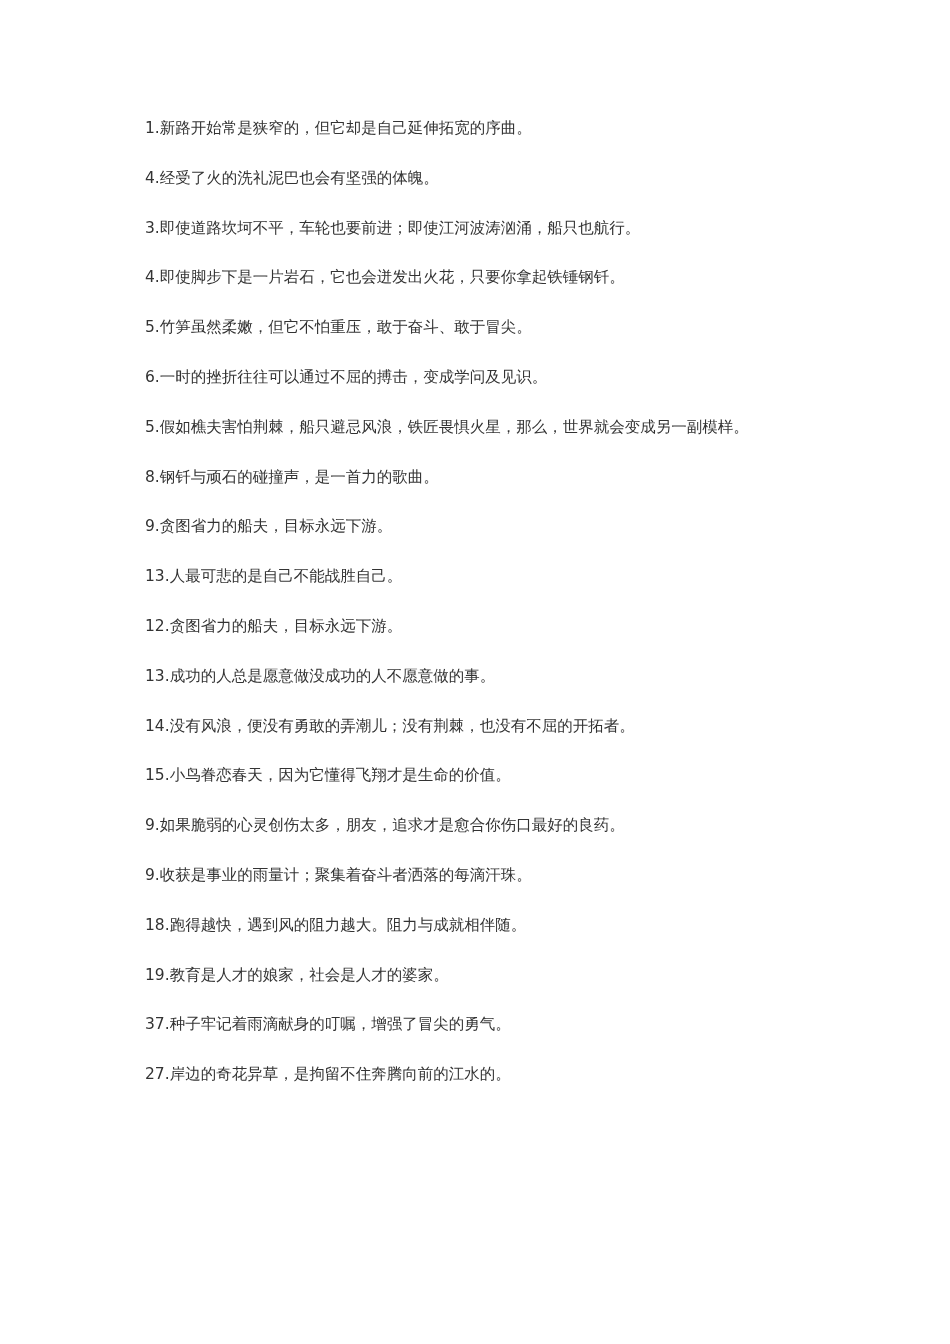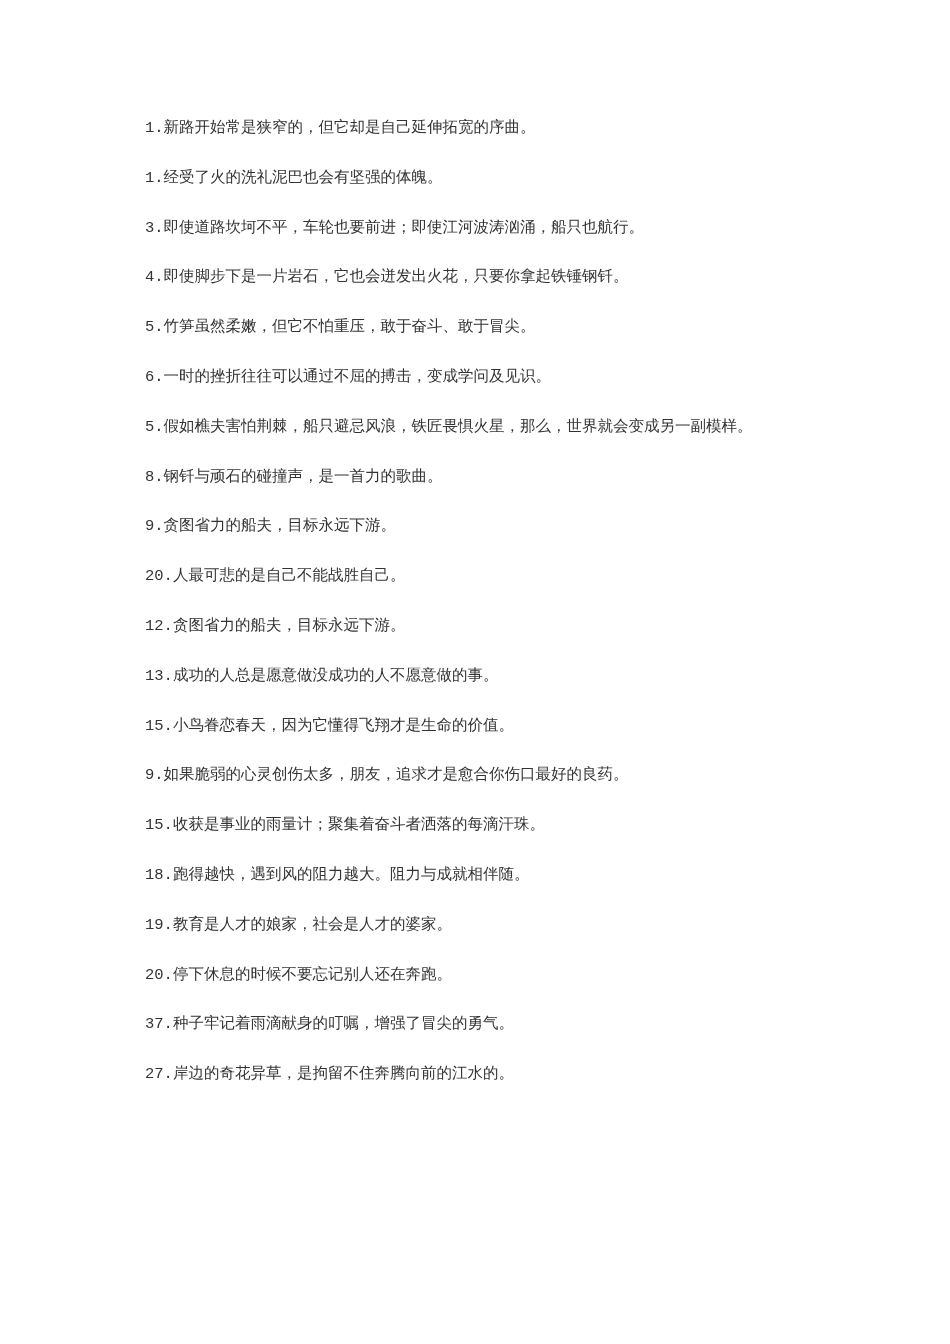--- a/index.html
+++ b/index.html
@@ -24,49 +24,48 @@
       background: #ffffff;
     }
     .quote-list {
       position: absolute;
       left: 145px;
       top: 116px;
       width: 720px;
       margin: 0;
       padding: 0;
       list-style: none;
-      font-family: Liberation Mono, monospace;
     }
     .quote-item {
       height: 49.8px;
       line-height: 24px;
       font-size: 15.5px;
       white-space: nowrap;
       letter-spacing: 0px;
     }
   </style>
 </head>
 <body>
 
 <div class="page">
   <ol class="quote-list">
     <li class="quote-item">1.新路开始常是狭窄的，但它却是自己延伸拓宽的序曲。</li>
-    <li class="quote-item">1.经受了火的洗礼泥巴也会有坚强的体魄。</li>
+    <li class="quote-item">4.经受了火的洗礼泥巴也会有坚强的体魄。</li>
     <li class="quote-item">3.即使道路坎坷不平，车轮也要前进；即使江河波涛汹涌，船只也航行。</li>
     <li class="quote-item">4.即使脚步下是一片岩石，它也会迸发出火花，只要你拿起铁锤钢钎。</li>
     <li class="quote-item">5.竹笋虽然柔嫩，但它不怕重压，敢于奋斗、敢于冒尖。</li>
     <li class="quote-item">6.一时的挫折往往可以通过不屈的搏击，变成学问及见识。</li>
     <li class="quote-item">5.假如樵夫害怕荆棘，船只避忌风浪，铁匠畏惧火星，那么，世界就会变成另一副模样。</li>
     <li class="quote-item">8.钢钎与顽石的碰撞声，是一首力的歌曲。</li>
     <li class="quote-item">9.贪图省力的船夫，目标永远下游。</li>
-    <li class="quote-item">20.人最可悲的是自己不能战胜自己。</li>
+    <li class="quote-item">13.人最可悲的是自己不能战胜自己。</li>
     <li class="quote-item">12.贪图省力的船夫，目标永远下游。</li>
     <li class="quote-item">13.成功的人总是愿意做没成功的人不愿意做的事。</li>
+    <li class="quote-item">14.没有风浪，便没有勇敢的弄潮儿；没有荆棘，也没有不屈的开拓者。</li>
     <li class="quote-item">15.小鸟眷恋春天，因为它懂得飞翔才是生命的价值。</li>
     <li class="quote-item">9.如果脆弱的心灵创伤太多，朋友，追求才是愈合你伤口最好的良药。</li>
-    <li class="quote-item">15.收获是事业的雨量计；聚集着奋斗者洒落的每滴汗珠。</li>
+    <li class="quote-item">9.收获是事业的雨量计；聚集着奋斗者洒落的每滴汗珠。</li>
     <li class="quote-item">18.跑得越快，遇到风的阻力越大。阻力与成就相伴随。</li>
     <li class="quote-item">19.教育是人才的娘家，社会是人才的婆家。</li>
-    <li class="quote-item">20.停下休息的时候不要忘记别人还在奔跑。</li>
     <li class="quote-item">37.种子牢记着雨滴献身的叮嘱，增强了冒尖的勇气。</li>
     <li class="quote-item">27.岸边的奇花异草，是拘留不住奔腾向前的江水的。</li>
   </ol>
 </div>
 
 </body></html>

